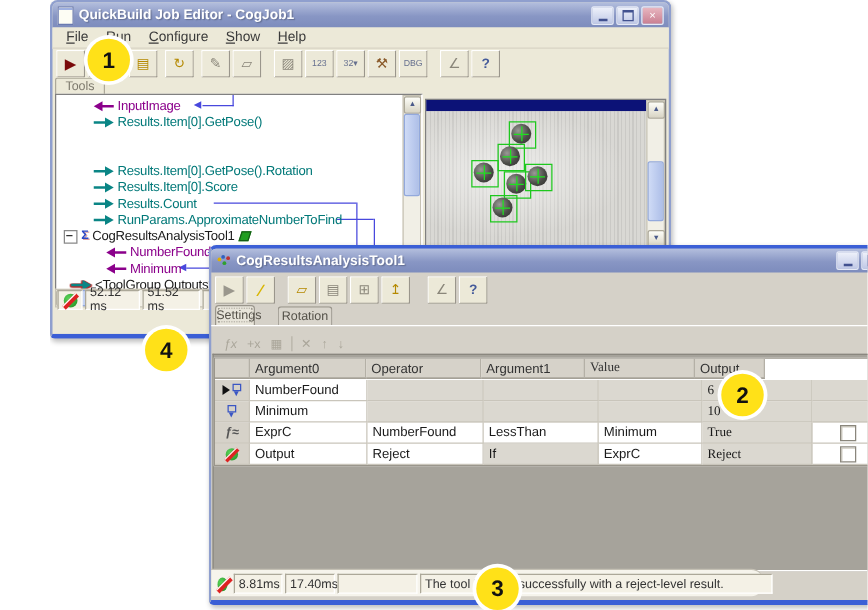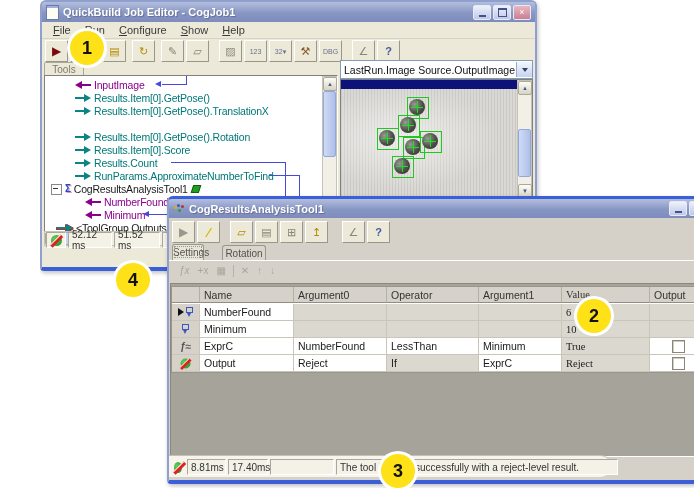--- a/index.html
+++ b/index.html
@@ -229,26 +229,20 @@
             <i></i>
           </span>
         <span class="tlabel mag">InputImage</span>
       </div>
       <div class="titem" style="top:16px;left:30px;">
         <span class="arr arr-r">
             <i></i>
           </span>
         <span class="tlabel teal">Results.Item[0].GetPose()</span>
       </div>
-      <div class="titem" style="top:29px;left:30px;">
-        <span class="arr arr-r">
-            <i></i>
-          </span>
-        <span class="tlabel teal">Results.Item[0].GetPose().TranslationX</span>
-      </div>
       <div class="titem" style="top:55px;left:30px;">
         <span class="arr arr-r">
             <i></i>
           </span>
         <span class="tlabel teal">Results.Item[0].GetPose().Rotation</span>
       </div>
       <div class="titem" style="top:68px;left:30px;">
         <span class="arr arr-r">
             <i></i>
           </span>
@@ -291,24 +285,20 @@
         <span class="tlabel blk">&lt;ToolGroup Outputs&gt;</span>
       </div>
 
       <div class="vscroll" style="right:0;top:0;width:13px;height:154px;">
         <div class="sc-btn" style="left:0;top:0;">▲</div>
         <div class="sc-btn" style="left:0;bottom:0;">▼</div>
         <div class="sc-thumb" style="left:0;top:14px;width:11px;height:64px;"></div>
       </div>
     </div>
 
-    <div class="img-selector">
-      <span class="sel-text">LastRun.Image Source.OutputImage</span>
-      <span class="sel-arrow"></span>
-    </div>
     <div class="img-frame">
       <div class="img-topbar"></div>
       <div class="img-canvas">
         <div class="marker" style="left:66px;top:8px;"></div>
         <div class="marker" style="left:57px;top:26px;"></div>
         <div class="marker" style="left:36px;top:39px;"></div>
         <div class="marker" style="left:62px;top:48px;"></div>
         <div class="marker" style="left:79px;top:42px;"></div>
         <div class="marker" style="left:51px;top:67px;"></div>
       </div>
@@ -381,36 +371,35 @@
           <i class="ic">∠</i>
         </span>
       <span class="tbtn">
           <i class="ic" style="color:#445a9a;font-weight:bold;">?</i>
         </span>
     </div>
     <div class="tab active" style="left:3px;top:45px;width:32px;">Settings</div>
     <div class="tab" style="left:53px;top:46px;width:44px;">Rotation</div>
     <div style="position:absolute;left:0;top:61px;width:100%;height:1px;background:#fff;"></div>
 
-    <div style="position:absolute;left:6px;top:66px;height:16px;display:flex;align-items:flex-start;">
+    <div style="position:absolute;left:6px;top:66px;height:16px;display:flex;align-items:flex-end;">
       <i class="mini-ic" style="font-style:italic;">ƒx</i>
       <i class="mini-ic">+x</i>
       <i class="mini-ic">▦</i>
       <span class="vsep"></span>
       <i class="mini-ic">✕</i>
       <i class="mini-ic">↑</i>
       <i class="mini-ic">↓</i>
     </div>
 
     <div style="position:absolute;left:1px;top:84px;width:540px;height:172px;background:#a6a39b;border:1px solid;border-color:#8a877f #fff #fff #8a877f;"></div>
 
     <div class="grid-table" style="left:2px;top:87px;width:536px;">
       <div class="grow head-row">
         <div class="gcell head c0"></div>
-        <div class="gcell head c1">Name</div>
         <div class="gcell head c2">Argument0</div>
         <div class="gcell head c3">Operator</div>
         <div class="gcell head c4">Argument1</div>
         <div class="gcell head c5">Value</div>
         <div class="gcell head c6">Output</div>
       </div>
       <div class="grow">
         <div class="gcell selc c0">
           <i class="cur-arrow"></i>
           <i class="pin-icon"></i>

